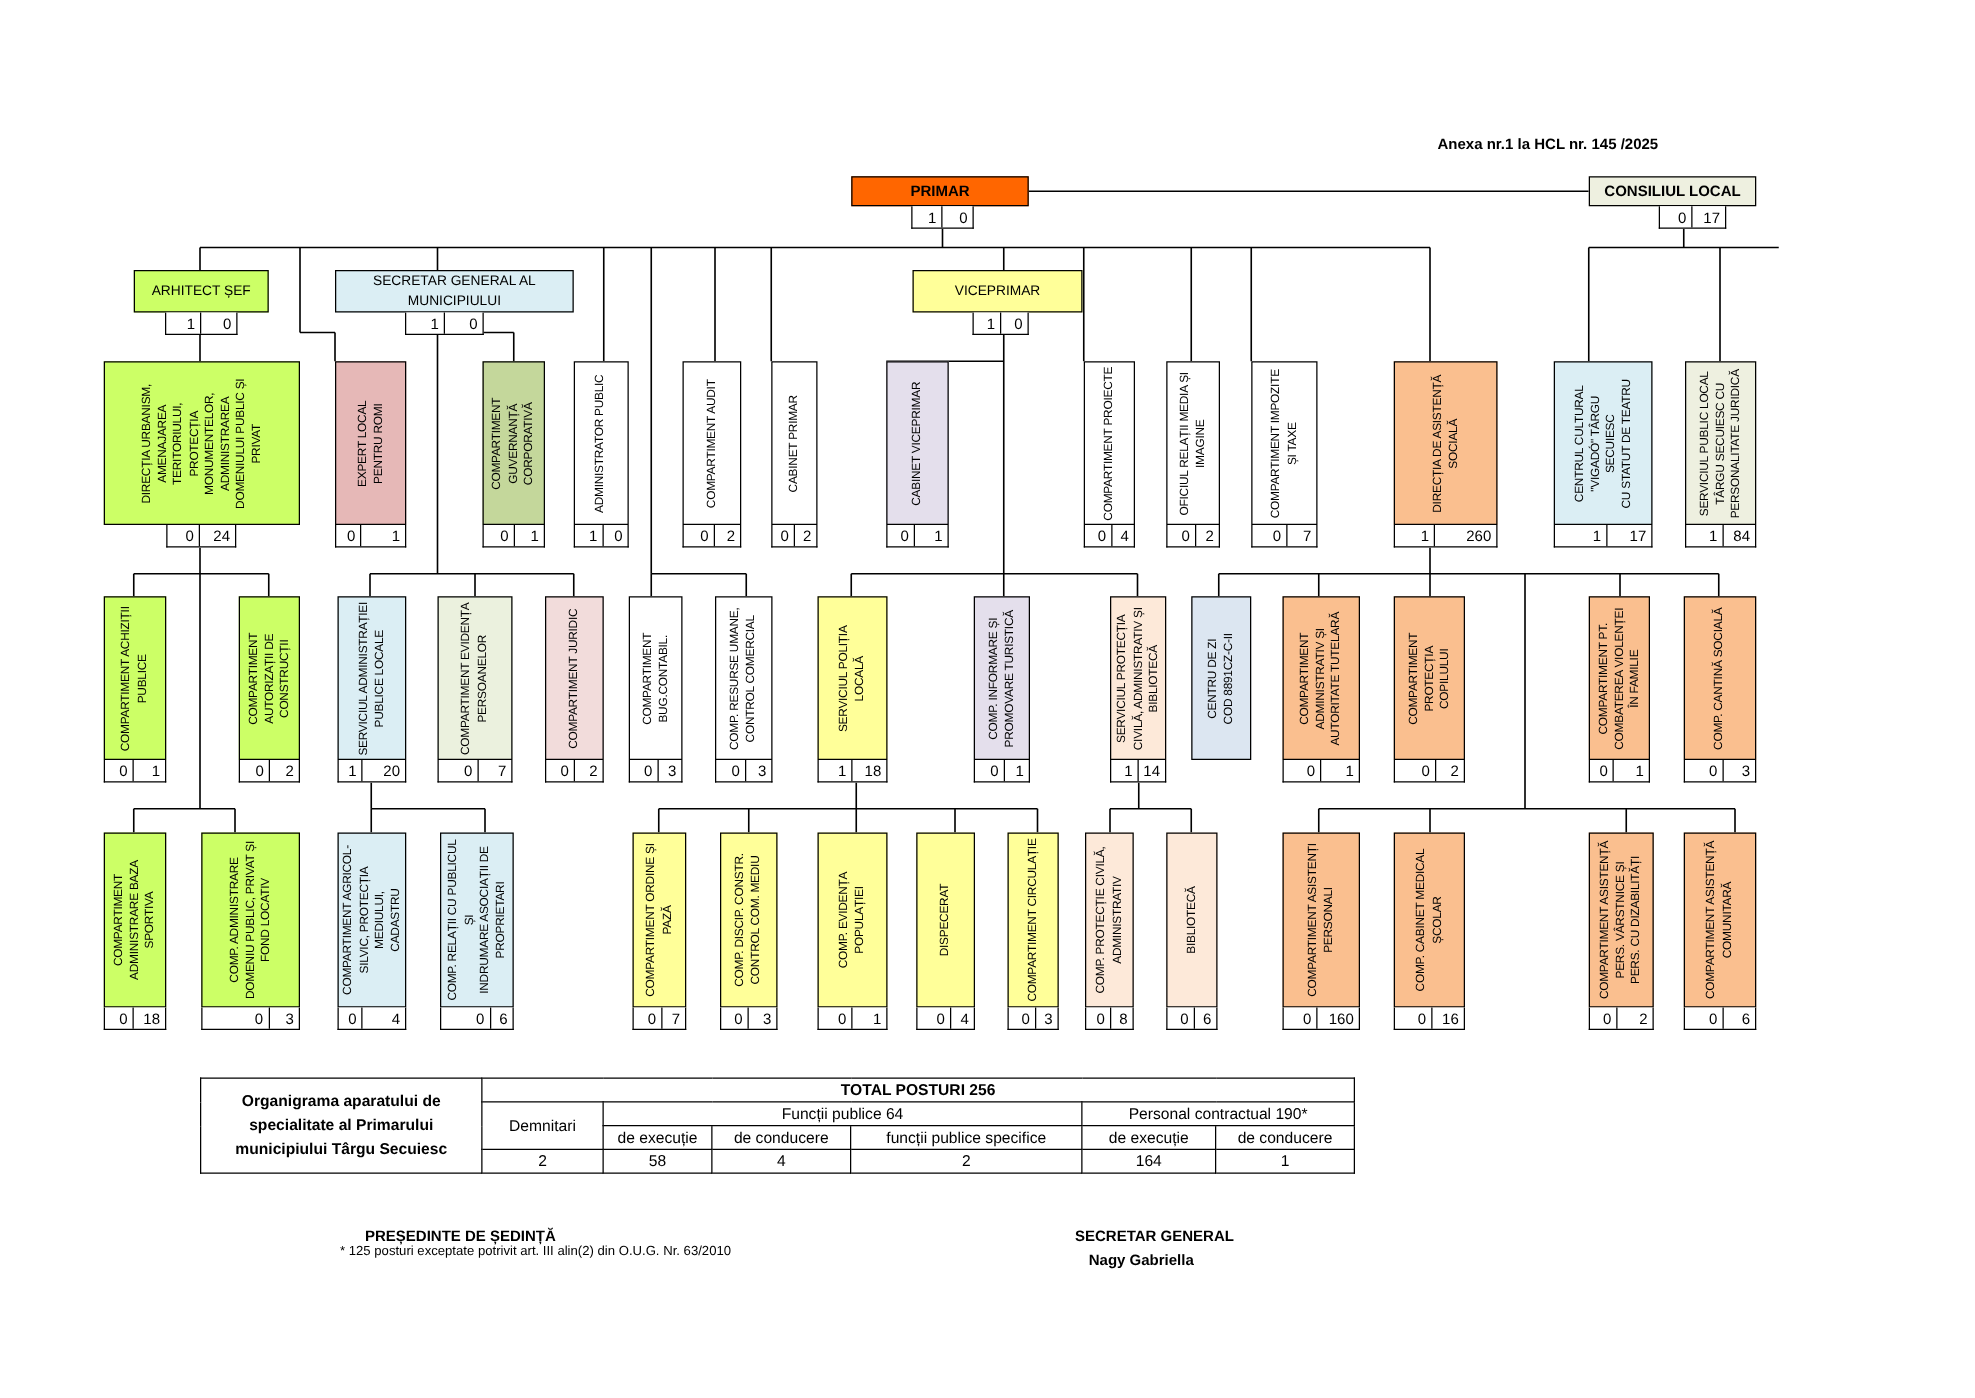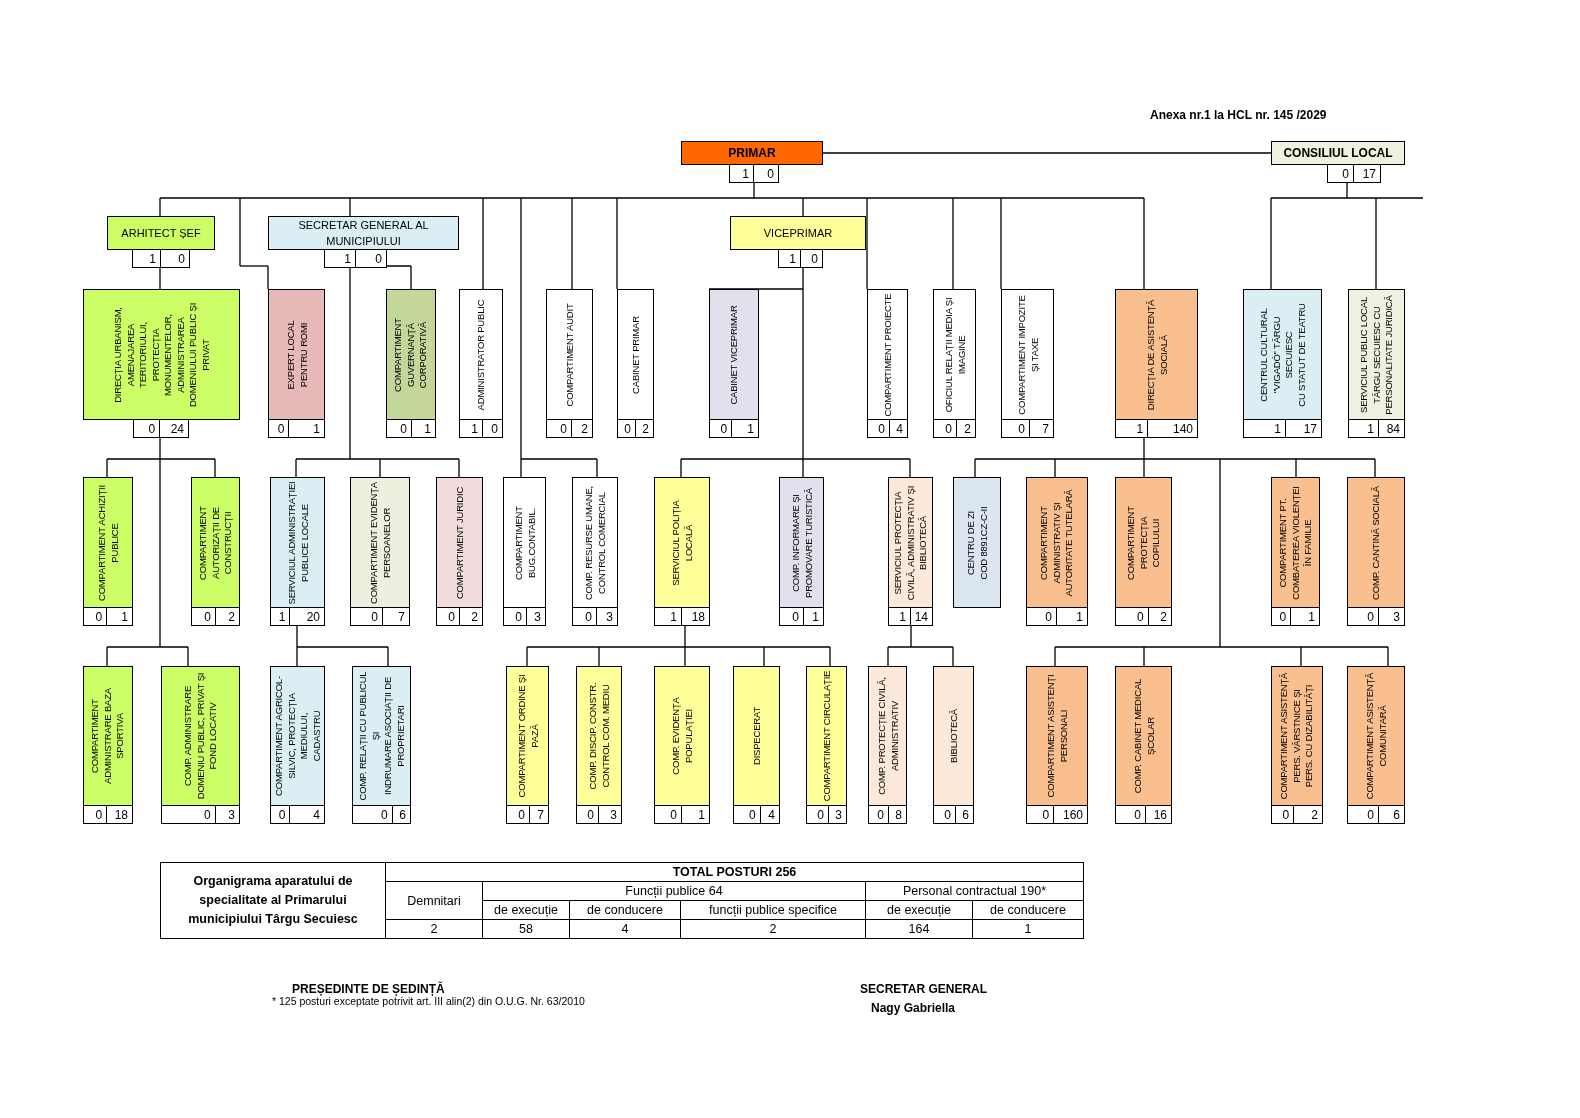--- a/index.html
+++ b/index.html
@@ -100,21 +100,21 @@
     <line x1="888" y1="647" x2="953" y2="647" stroke="#000" stroke-width="1.3"></line>
     <line x1="888" y1="647" x2="888" y2="666" stroke="#000" stroke-width="1.3"></line>
     <line x1="953" y1="647" x2="953" y2="666" stroke="#000" stroke-width="1.3"></line>
     <line x1="1055" y1="647" x2="1388" y2="647" stroke="#000" stroke-width="1.3"></line>
     <line x1="1055" y1="647" x2="1055" y2="666" stroke="#000" stroke-width="1.3"></line>
     <line x1="1144" y1="647" x2="1144" y2="666" stroke="#000" stroke-width="1.3"></line>
     <line x1="1301" y1="647" x2="1301" y2="666" stroke="#000" stroke-width="1.3"></line>
     <line x1="1388" y1="647" x2="1388" y2="666" stroke="#000" stroke-width="1.3"></line>
   </svg>
 
-<div class="annex">Anexa nr.1 la HCL nr.   145 /2029</div>
+<div class="annex">Anexa nr.1 la HCL nr.   145 /2025</div>
 
 <div id="chart">
     <div class="node hnode bold" style="left: 681px; top: 141px; width: 142px; height: 24px; background: rgb(255, 102, 0);">
       <div>PRIMAR</div>
     </div>
     <div class="cnt" style="left: 729px; top: 165px; width: 50px;">
       <span style="width: 25px;">1</span>
       <span style="width: 25px;">0</span>
     </div>
     <div class="node hnode bold" style="left: 1271px; top: 141px; width: 134px; height: 24px; background: rgb(238, 240, 224);">
@@ -224,21 +224,21 @@
     <div class="cnt" style="left: 1001px; top: 420px; width: 53px;">
       <span style="width: 29px;">0</span>
       <span style="width: 24px;">7</span>
     </div>
     <div class="node vnode" style="left: 1115px; top: 289px; width: 83px; height: 131px; background: rgb(250, 191, 143);">
       <div class="vtext" style="width: 123px;">DIRECȚIA DE ASISTENȚĂ
 SOCIALĂ</div>
     </div>
     <div class="cnt" style="left: 1115px; top: 420px; width: 83px;">
       <span style="width: 33px;">1</span>
-      <span style="width: 50px;">140</span>
+      <span style="width: 50px;">260</span>
     </div>
     <div class="node vnode" style="left: 1243px; top: 289px; width: 79px; height: 131px; background: rgb(219, 238, 244);">
       <div class="vtext" style="width: 123px;">CENTRUL CULTURAL
 "VIGADÓ" TÂRGU SECUIESC
 CU STATUT DE TEATRU</div>
     </div>
     <div class="cnt" style="left: 1243px; top: 420px; width: 79px;">
       <span style="width: 43px;">1</span>
       <span style="width: 36px;">17</span>
     </div>

